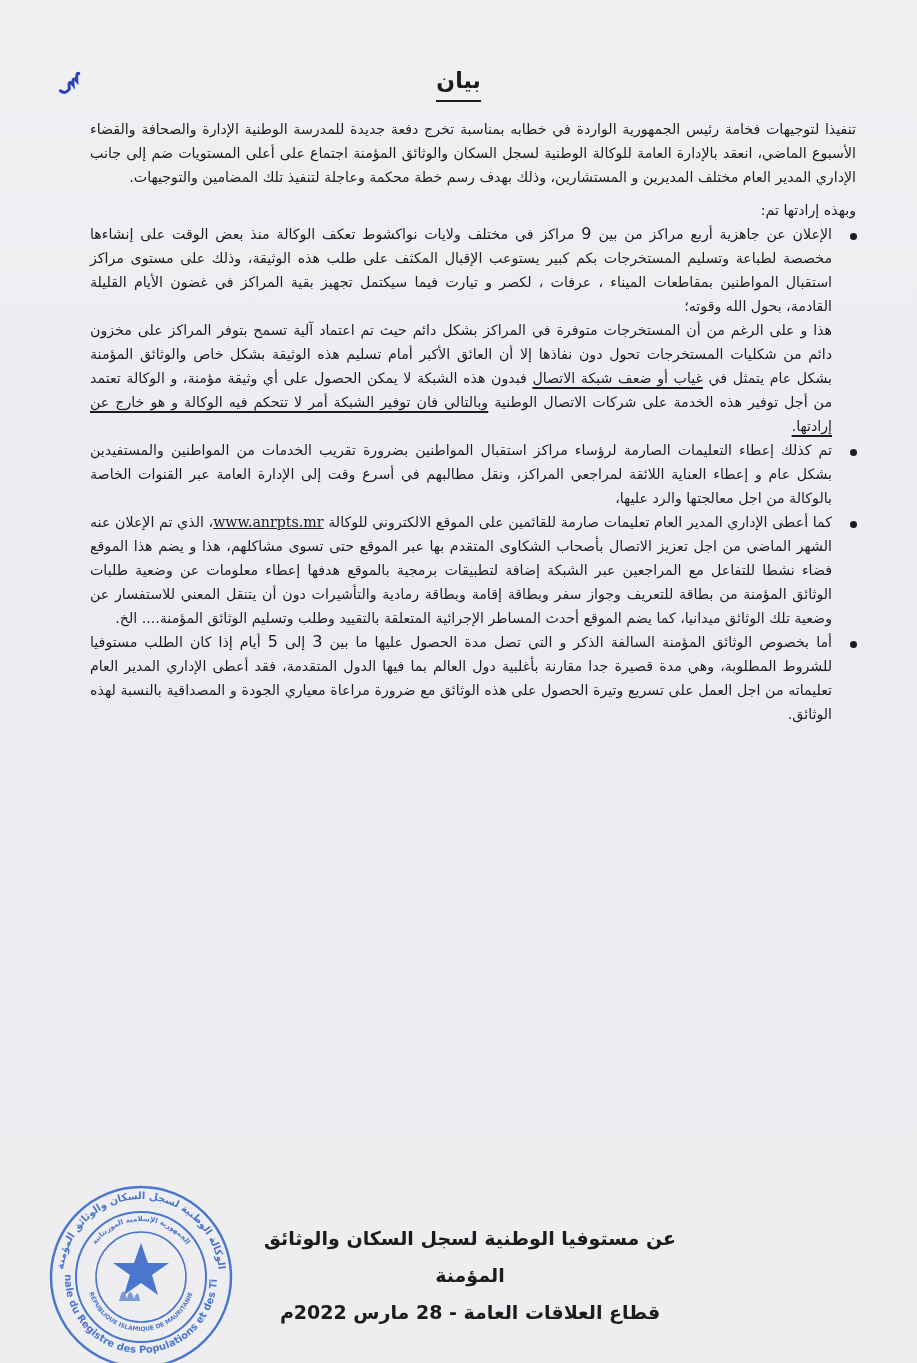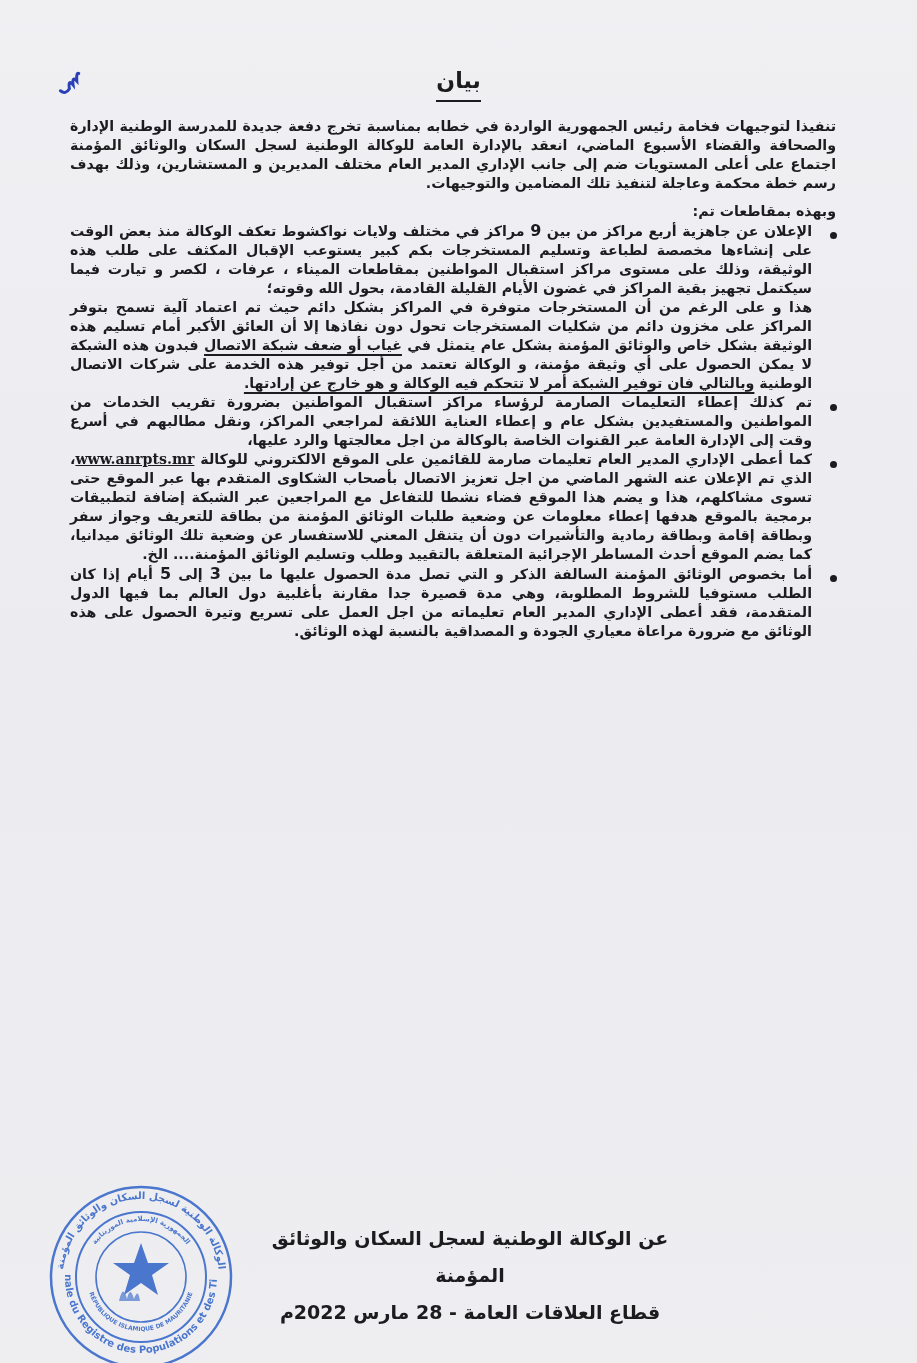--- a/index.html
+++ b/index.html
@@ -17,23 +17,23 @@
   .mark {
     position:absolute; left:55px; top:72px; width:30px; height:22px;
     color:#2a3fb8; font-size:15px; font-weight:bold; transform:rotate(-25deg);
   }
   .title {
     position:absolute; left:0; width:917px; top:68px; text-align:center;
     font-size:22px; font-weight:bold; direction:rtl;
   }
   .title span { border-bottom:2px solid #1c1c1f; padding-bottom:7px; }
   .body {
-    position:absolute; left:70px; top:117px; width:766px;
+    position:absolute; left:90px; top:117px; width:766px;
     direction:rtl; text-align:justify;
-    font-size:14.2px; font-weight:bold; line-height:19px;
+    font-size:14.2px; font-weight:normal; line-height:24px;
   }
   .body p { margin:0; }
   .intro { margin-bottom:9px !important; }
   .lead { margin-top:0; }
   ul.bullets { list-style:none; margin:0; padding:0 24px 0 0; }
   ul.bullets li { position:relative; }
   ul.bullets li::before {
     content:""; position:absolute; right:-25px; top:11px;
     width:7px; height:7px; border-radius:50%; background:#1c1c1f;
   }
@@ -59,21 +59,21 @@
       <path d="M3 14 Q6 20 12 16 Q15 6 17 14 Q20 5 22 12 Q25 4 27 6" stroke="#2a3fb8" stroke-width="3" fill="none" stroke-linecap="round"></path>
     </svg>
   </div>
 
   <div class="title">
     <span>بيان</span>
   </div>
 
   <div class="body">
     <p class="intro">تنفيذا لتوجيهات فخامة رئيس الجمهورية الواردة في خطابه بمناسبة تخرج دفعة جديدة للمدرسة الوطنية الإدارة والصحافة والقضاء الأسبوع الماضي، انعقد بالإدارة العامة للوكالة الوطنية لسجل السكان والوثائق المؤمنة اجتماع على أعلى المستويات ضم إلى جانب الإداري المدير العام مختلف المديرين و المستشارين، وذلك بهدف رسم خطة محكمة وعاجلة لتنفيذ تلك المضامين والتوجيهات.</p>
-    <p class="lead">وبهذه بمقاطعات تم:</p>
+    <p class="lead">وبهذه إرادتها تم:</p>
 
     <ul class="bullets">
       <li>
         <p class="sub"><span>الإعلان عن جاهزية أربع مراكز من بين </span><span class="num">9</span><span> مراكز في مختلف ولايات نواكشوط تعكف الوكالة منذ بعض الوقت على إنشاءها مخصصة لطباعة وتسليم المستخرجات بكم كبير يستوعب الإقبال المكثف على طلب هذه الوثيقة، وذلك على مستوى مراكز استقبال المواطنين بمقاطعات الميناء ، عرفات ، لكصر و تيارت فيما سيكتمل تجهيز بقية المراكز في غضون الأيام القليلة القادمة، بحول الله وقوته؛</span></p>
         <p class="sub" style="margin-right:-24px;padding-right:24px;"><span>هذا و على الرغم من أن المستخرجات متوفرة في المراكز بشكل دائم حيث تم اعتماد آلية تسمح بتوفر المراكز على مخزون دائم من شكليات المستخرجات تحول دون نفاذها إلا أن العائق الأكبر أمام تسليم هذه الوثيقة بشكل خاص والوثائق المؤمنة بشكل عام يتمثل في </span><span class="ul">غياب أو ضعف شبكة الاتصال</span><span> فبدون هذه الشبكة لا يمكن الحصول على أي وثيقة مؤمنة، و الوكالة تعتمد من أجل توفير هذه الخدمة على شركات الاتصال الوطنية </span><span class="ul">وبالتالي فان توفير الشبكة أمر لا تتحكم فيه الوكالة و هو خارج عن إرادتها.</span></p>
       </li>
       <li>
         <p class="sub">تم كذلك إعطاء التعليمات الصارمة لرؤساء مراكز استقبال المواطنين بضرورة تقريب الخدمات من المواطنين والمستفيدين بشكل عام و إعطاء العناية اللائقة لمراجعي المراكز، ونقل مطالبهم في أسرع وقت إلى الإدارة العامة عبر القنوات الخاصة بالوكالة من اجل معالجتها والرد عليها،</p>
       </li>
       <li>
@@ -104,17 +104,17 @@
         <text font-size="7"><textPath href="#innerArc" startOffset="50%" text-anchor="middle">الجمهورية الإسلامية الموريتانية</textPath></text>
         <text font-size="6"><textPath href="#innerArcBottom" startOffset="50%" text-anchor="middle">RÉPUBLIQUE ISLAMIQUE DE MAURITANIE</textPath></text>
         <polygon points="94,60 101,80 122,80 105,92 111,112 94,100 77,112 83,92 66,80 87,80"></polygon>
         <path d="M112 70 A 30 30 0 1 1 70 118 A 26 26 0 1 0 112 70 Z" opacity="0.8"></path>
         <path d="M72 118 q4 -18 8 -2 q3 -14 7 0 q4 -12 6 2 z" opacity="0.7"></path>
       </g>
     </svg>
   </div>
 
   <div class="signature">
-    <div>عن الوكالة الوطنية لسجل السكان والوثائق المؤمنة</div>
+    <div>عن مستوفيا الوطنية لسجل السكان والوثائق المؤمنة</div>
     <div>قطاع العلاقات العامة - 28 مارس 2022م</div>
   </div>
 
 </div>
 
 </body></html>

